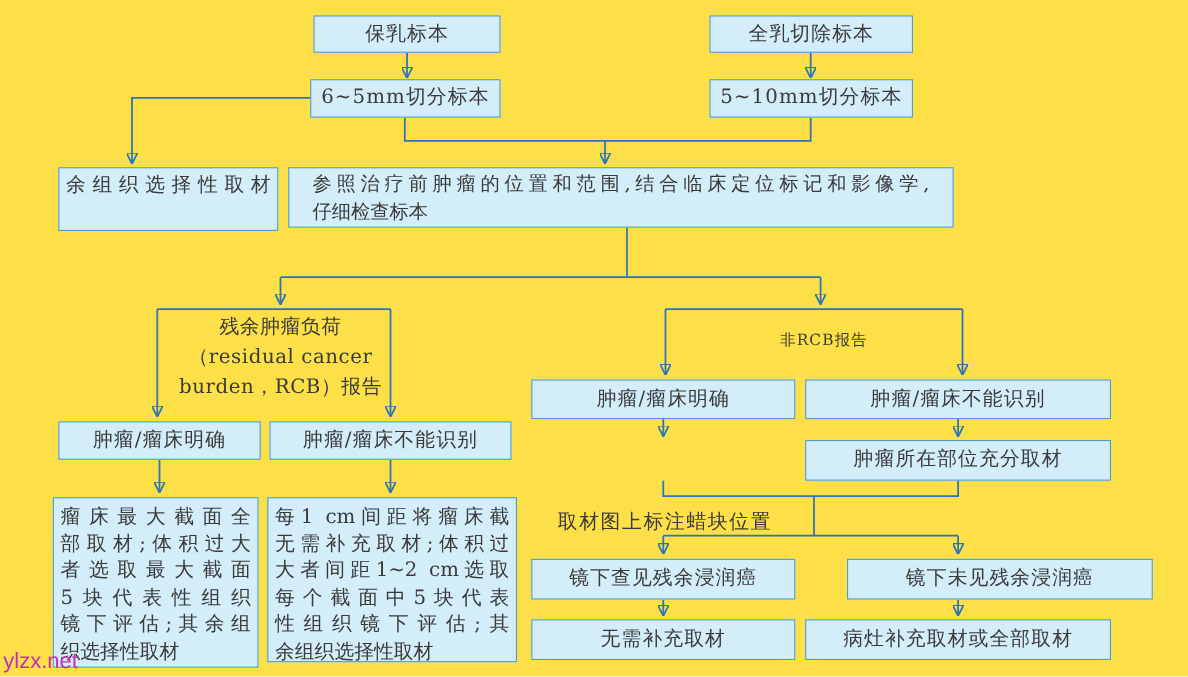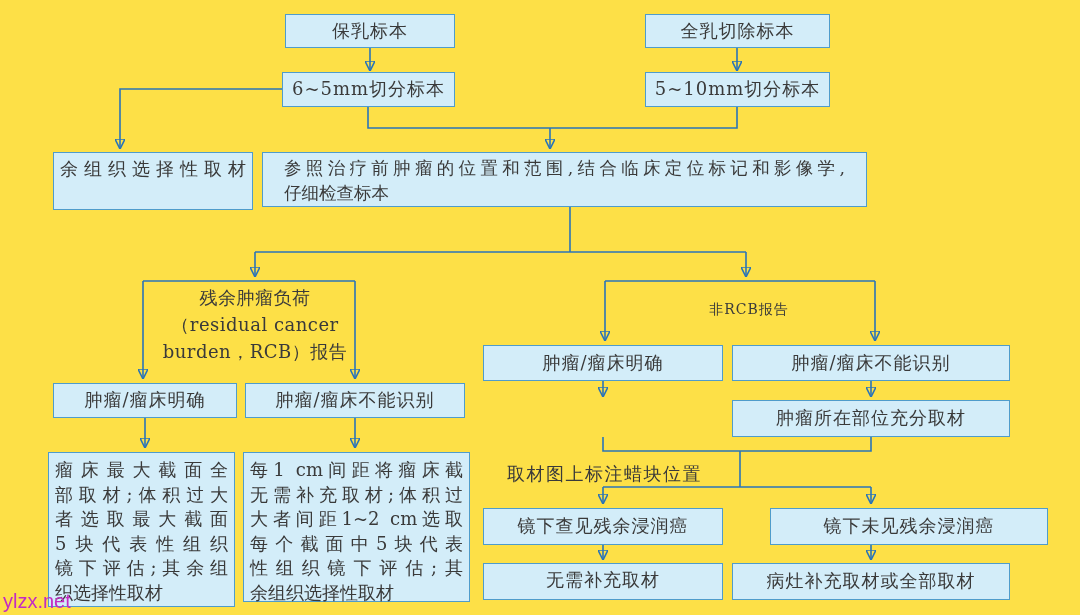--- a/index.html
+++ b/index.html
@@ -121,18 +121,18 @@
   <div class="box" style="left:483px;top:345px;width:240px;height:36px;">肿瘤/瘤床明确</div>
   <div class="box" style="left:732px;top:345px;width:278px;height:36px;">肿瘤/瘤床不能识别</div>
 
   <div class="box" style="left:732px;top:400px;width:278px;height:37px;">肿瘤所在部位充分取材</div>
 
   <div class="lbl" style="left:507px;top:462px;">取材图上标注蜡块位置</div>
 
   <div class="box" style="left:483px;top:508px;width:240px;height:37px;">镜下查见残余浸润癌</div>
   <div class="box" style="left:732px;top:508px;width:278px;height:37px;margin-left:38px;">镜下未见残余浸润癌</div>
 
-  <div class="box" style="left:483px;top:563px;width:240px;height:37px;font-family:Liberation Mono, monospace;">无需补充取材</div>
+  <div class="box" style="left:483px;top:563px;width:240px;height:37px;">无需补充取材</div>
   <div class="box" style="left:732px;top:563px;width:278px;height:37px;">病灶补充取材或全部取材</div>
 
   <div id="watermark">ylzx.net</div>
 
 </div>
 
 </body></html>

